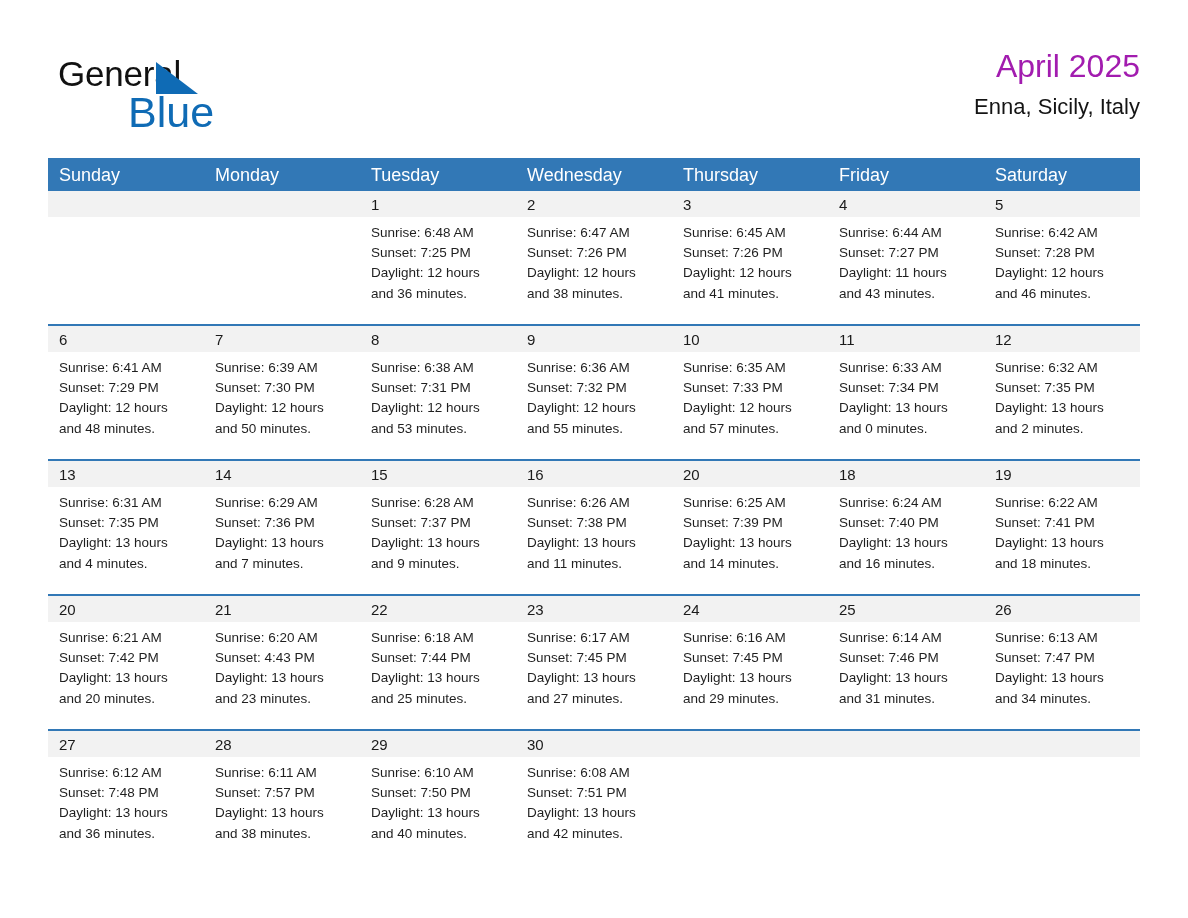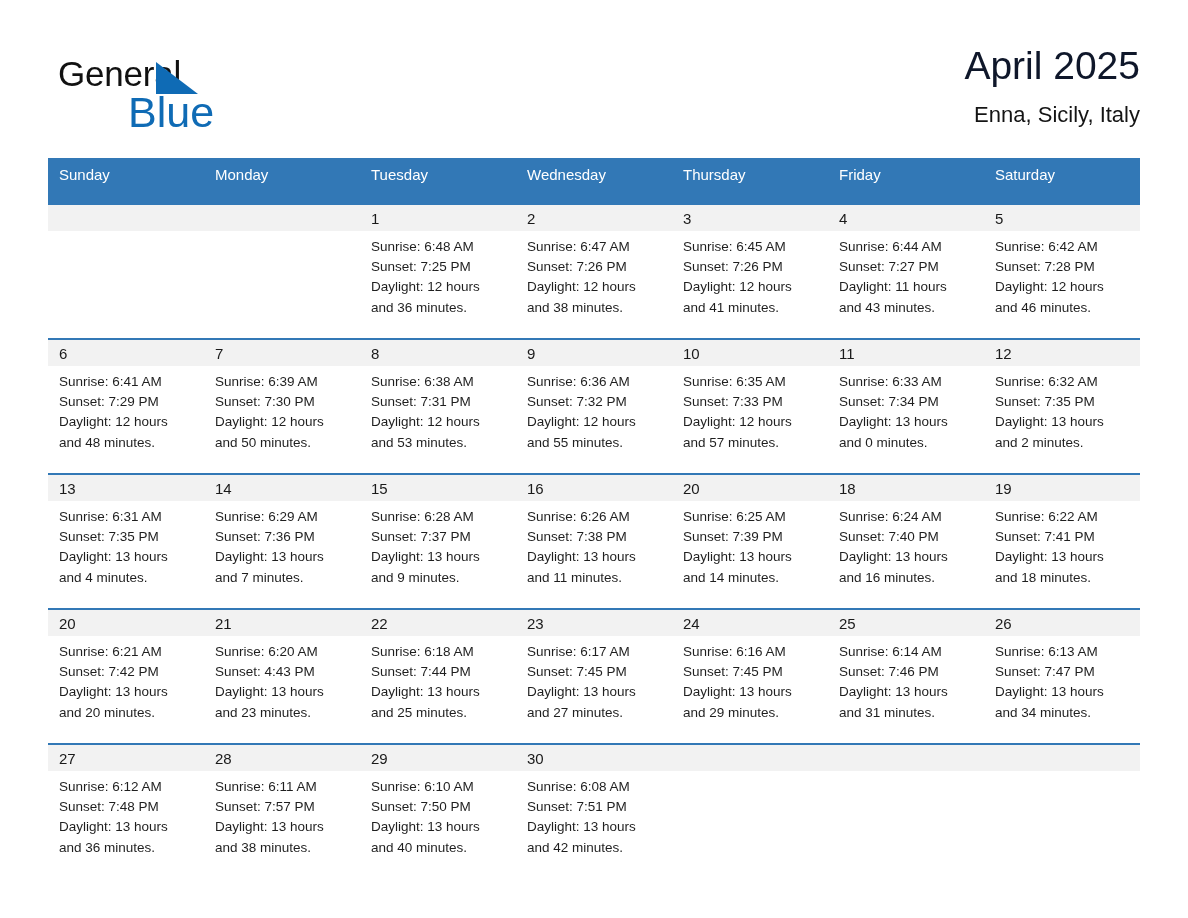--- a/index.html
+++ b/index.html
@@ -60,54 +60,54 @@
     font-weight: 400;
     line-height: 40px;
   }
   .title-block {
     position: absolute;
     right: 0;
     top: 0;
     text-align: right;
   }
   .cal-title {
-    font-size: 39px;
+    font-size: 32px;
     font-weight: 400;
-    color: #0f172a;
+    color: #a21caf;
     line-height: 52px;
     letter-spacing: 0px;
     margin-left: 24px;
   }
   .cal-subtitle {
     font-size: 22px;
     font-weight: 400;
     color: #141414;
     line-height: 30px;
-    margin-top: 8px;
+    margin-top: 0;
   }
 
   
   .calendar {
     position: absolute;
     left: 48px;
     top: 158px;
     width: 1092px;
   }
   table.cal {
     width: 1092px;
     border-collapse: collapse;
     table-layout: fixed;
   }
   table.cal th {
     background: #3278b6;
     color: #ffffff;
-    font-size: 15px;
+    font-size: 18px;
     font-weight: 400;
     text-align: left;
-    padding: 8px 0 19px 11px;
+    padding: 8px 0 5px 11px;
     line-height: 18px;
   }
   td.daycell {
     vertical-align: top;
     width: 156px;
     height: 135px;
     padding: 0;
     border-top: 2px solid #3278b6;
     background: #ffffff;
   }

